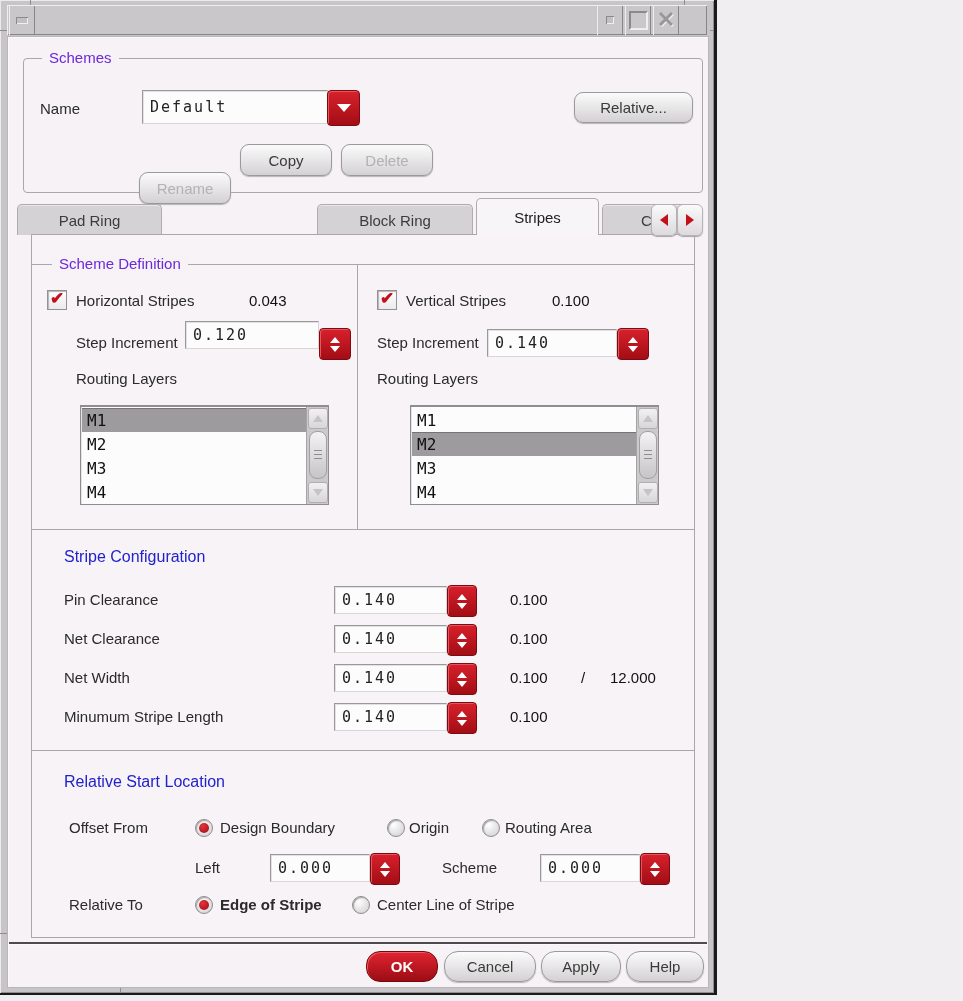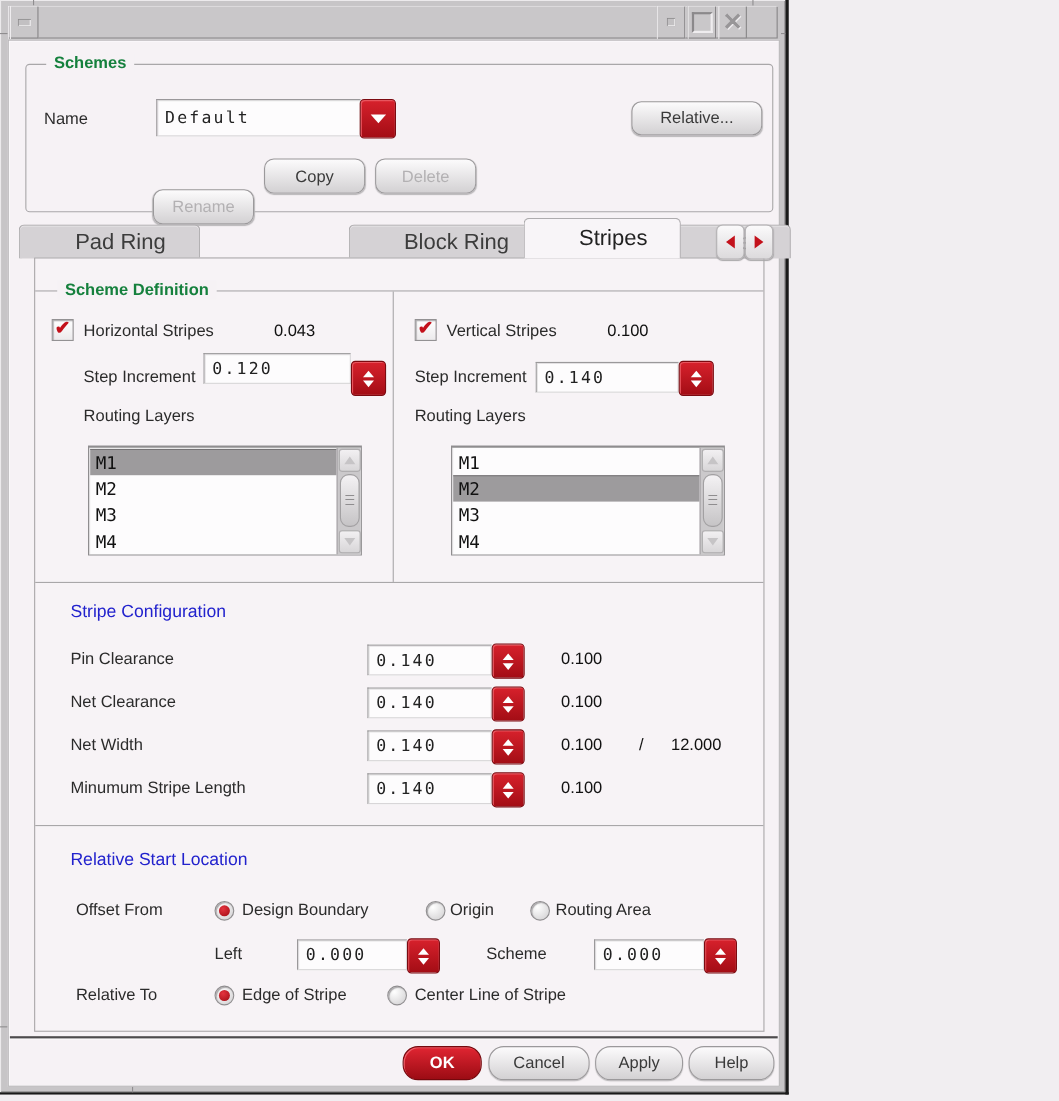--- a/index.html
+++ b/index.html
@@ -11,38 +11,38 @@
   .tb-title{position:absolute;left:110px;right:110px;text-align:center;color:#8f8d8f;font-size:17px;letter-spacing:1px;}
   .tb-btn{position:absolute;top:0;height:30px;width:26px;background:#c9c7c9;box-shadow:inset 1px 1px 0 #efedef, inset -1px -1px 0 #878587;display:flex;align-items:center;justify-content:center;cursor:pointer;}
   .dash{width:12px;height:7px;background:#c2c0c2;box-shadow:inset 1px 1px 0 #8b898b, inset -1px -1px 0 #f0eef0;}
   .sq-s{width:8px;height:8px;background:#c2c0c2;box-shadow:inset 1px 1px 0 #8b898b, inset -1px -1px 0 #f0eef0;}
   .sq-m{width:15px;height:15px;background:#c9c7c9;border:2px solid #9d9b9d;border-top-color:#8b898b;border-left-color:#8b898b;border-bottom-color:#efedef;border-right-color:#efedef;}
   .x-glyph{color:#989698;font-size:22px;line-height:22px;font-weight:bold;text-shadow:1px 1px 0 #f0eef0;}
   
   .client{position:absolute;left:7px;top:36px;width:700px;height:950px;background:#f6f2f5;border:1px solid #b9b7b9;box-shadow:inset 1px 1px 0 #fbf9fb;}
   
   .group{position:absolute;border:1px solid #a9a7a9;border-radius:4px;}
-  .legend{position:absolute;top:-10px;font-weight:bold;color:#15803d;background:#f6f2f5;padding:0 7px;font-size:15px;text-align:right;}
+  .legend{position:absolute;top:-10px;font-weight:normal;color:#6d28d9;background:#f6f2f5;padding:0 7px;font-size:15px;text-align:right;}
   .lbl{position:absolute;color:#2b2b2b;font-size:15px;white-space:nowrap;}
   .val{position:absolute;color:#111;font-size:15px;white-space:nowrap;}
   .bluehead{position:absolute;color:#2222cd;font-size:16px;white-space:nowrap;}
   
   .field{position:absolute;background:#fdfcfd;border:1px solid #9a989a;border-right-color:#d8d6d8;border-bottom-color:#d8d6d8;box-shadow:inset 1px 1px 0 #e3e1e3;font-family:"DejaVu Sans Mono",monospace;font-size:15px;letter-spacing:2px;color:#222;display:flex;align-items:center;padding-left:7px;box-sizing:border-box;}
   .spinbtn{position:absolute;background:linear-gradient(#d7212c,#a30d15);border:1px solid #7c0a10;border-radius:4px;display:flex;flex-direction:column;align-items:center;justify-content:center;gap:3px;cursor:pointer;box-shadow:inset 1px 1px 0 #e8555e;}
   .tri-up{width:0;height:0;border-left:5px solid transparent;border-right:5px solid transparent;border-bottom:6px solid #fff;}
   .tri-dn{width:0;height:0;border-left:5px solid transparent;border-right:5px solid transparent;border-top:6px solid #fff;}
   .combo-btn{position:absolute;background:linear-gradient(#d7212c,#a30d15);border:1px solid #7c0a10;border-radius:4px;display:flex;align-items:center;justify-content:center;cursor:pointer;box-shadow:inset 1px 1px 0 #e8555e;}
   .tri-dd{width:0;height:0;border-left:7px solid transparent;border-right:7px solid transparent;border-top:8px solid #fff;}
   
   .btn{position:absolute;background:linear-gradient(#fcfbfc,#d3d1d3);border:1px solid #9b999b;border-radius:9px;color:#3a3a3a;font-size:15px;display:flex;align-items:center;justify-content:center;cursor:pointer;box-shadow:0 1px 1px #b8b6b8;}
   .btn.disabled{color:#b3b1b3;cursor:default;}
   .pill{border-radius:14px;}
   .okbtn{background:linear-gradient(#e02532,#9c0c14);border:1px solid #75080d;color:#fff;font-weight:bold;box-shadow:inset 1px 1px 0 #ef5a64;}
   
-  .tab{position:absolute;height:30px;background:#d5d2d5;border:1px solid #aeacae;border-bottom:none;border-radius:5px 5px 0 0;display:flex;align-items:center;justify-content:center;font-size:20px;color:#3c3c3c;cursor:pointer;box-shadow:inset 0 1px 0 #e9e7e9;padding-left:20px;}
+  .tab{position:absolute;height:30px;background:#d5d2d5;border:1px solid #aeacae;border-bottom:none;border-radius:5px 5px 0 0;display:flex;align-items:center;justify-content:center;font-size:15px;color:#3c3c3c;cursor:pointer;box-shadow:inset 0 1px 0 #e9e7e9;}
   .tab.active{background:#f8f5f8;height:36px;z-index:3;color:#222;box-shadow:none;}
   .tabscroll{position:absolute;width:24px;height:30px;background:linear-gradient(#fbfafb,#dcdadc);border:1px solid #b5b3b5;border-radius:6px;display:flex;align-items:center;justify-content:center;cursor:pointer;z-index:4;box-shadow:0 1px 1px #a8a6a8;}
   .tri-left{width:0;height:0;border-top:6px solid transparent;border-bottom:6px solid transparent;border-right:8px solid #c3111b;}
   .tri-right{width:0;height:0;border-top:6px solid transparent;border-bottom:6px solid transparent;border-left:8px solid #c3111b;}
   
   .panel{position:absolute;left:23px;top:197px;width:662px;height:702px;background:#f7f3f6;border:1px solid #a9a7a9;z-index:2;}
   .hline{position:absolute;left:0;right:0;height:1px;background:#a9a7a9;}
   .vline{position:absolute;width:1px;background:#a9a7a9;}
   
   .cbx{position:absolute;width:18px;height:18px;background:linear-gradient(#ffffff,#eceaec);border:1px solid #939193;box-shadow:inset 1px 1px 1px #b5b3b5;display:flex;align-items:center;justify-content:center;cursor:pointer;}
@@ -241,21 +241,21 @@
       <div class="field" style="left:508px;top:619px;width:100px;height:28px;">0.000</div>
       <div class="spinbtn" style="left:608px;top:618px;width:28px;height:30px;">
           <div class="tri-up"></div>
           <div class="tri-dn"></div>
         </div>
 
       <div class="lbl" style="left:37px;top:661px;">Relative To</div>
       <div class="radio" style="left:163px;top:661px;">
           <div class="dot"></div>
         </div>
-      <div class="lbl" style="left:188px;top:661px;">Edge of Stripe</div>
+      <div class="lbl" style="left:188px;top:661px;font-weight:bold;">Edge of Stripe</div>
       <div class="radio" style="left:320px;top:661px;"></div>
       <div class="lbl" style="left:345px;top:661px;">Center Line of Stripe</div>
     </div>
 
     <div class="sep" style="top:905px;"></div>
     <div class="btn pill okbtn" style="left:358px;top:914px;width:70px;height:29px;">OK</div>
     <div class="btn pill" style="left:436px;top:914px;width:90px;height:29px;">Cancel</div>
     <div class="btn pill" style="left:533px;top:914px;width:78px;height:29px;">Apply</div>
     <div class="btn pill" style="left:618px;top:914px;width:76px;height:29px;">Help</div>
   </div>

